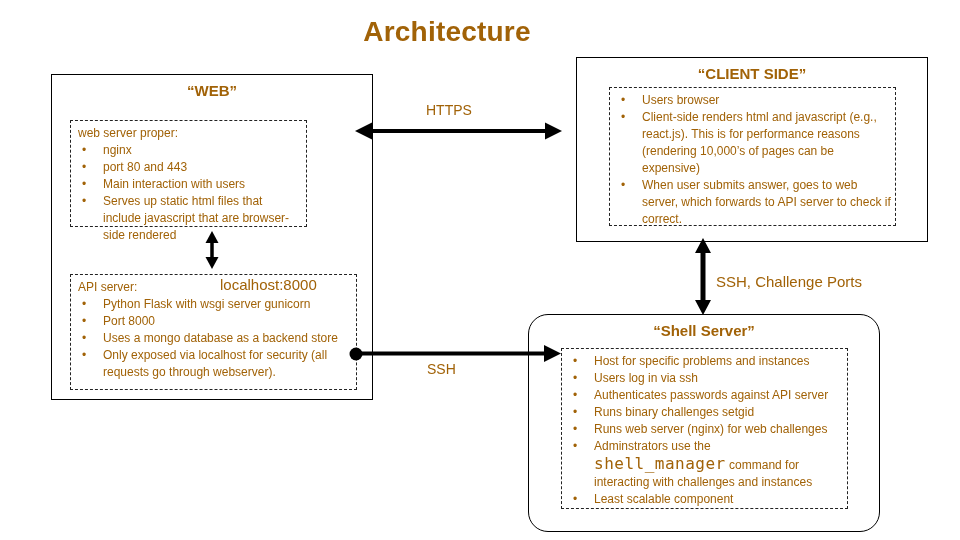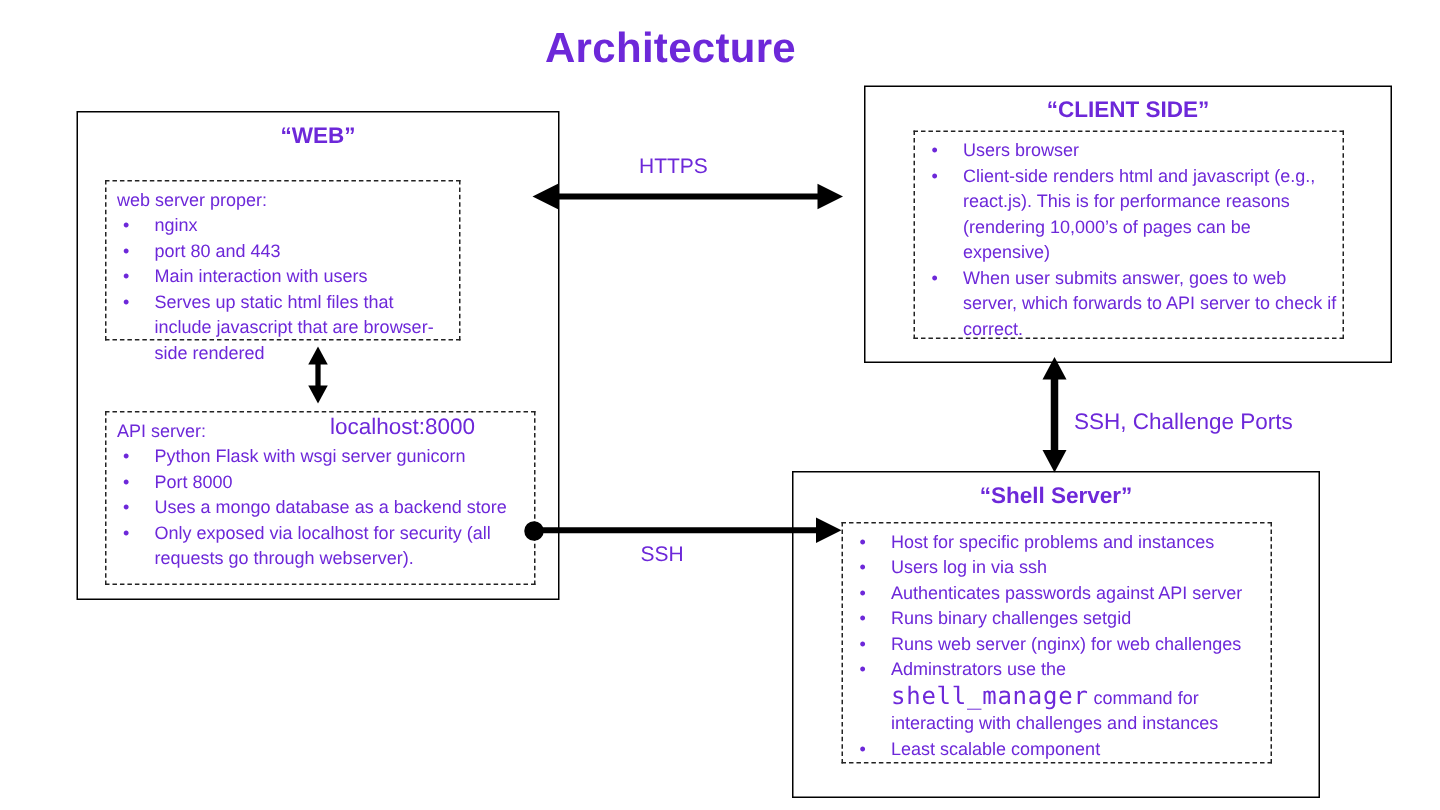--- a/index.html
+++ b/index.html
@@ -1,18 +1,18 @@
 <!DOCTYPE html>
 <html><head>
 <meta charset="utf-8">
 <style>
   html,body { margin:0; padding:0; background:#fff; }
   .canvas {
     position:relative; width:960px; height:540px; background:#ffffff;
-    font-family:"Liberation Sans", sans-serif; color:#6d28d9; overflow:hidden;
+    font-family:"Liberation Sans", sans-serif; color:#a16207; overflow:hidden;
   }
   .main-title {
     position:absolute; left:447px; top:16px; transform:translateX(-50%);
     font-size:28px; font-weight:bold; letter-spacing:0.2px; white-space:nowrap;
   }
   .outer-box {
     position:absolute; border:1.5px solid #000; background:#fff; box-sizing:border-box;
   }
   .box-title {
     position:absolute; left:0; right:0; top:7px; text-align:center;
@@ -102,21 +102,21 @@
             <span class="bullet-text">Client-side renders html and javascript (e.g., react.js). This is for performance reasons (rendering 10,000’s of pages can be expensive)</span>
           </div>
           <div class="bullet-row">
             <span class="bullet-dot">•</span>
             <span class="bullet-text">When user submits answer, goes to web server, which forwards to API server to check if correct.</span>
           </div>
         </div>
     </div>
   </div>
 
-  <div class="outer-box" id="shell-box" style="left:528px; top:314px; width:352px; height:218px;">
+  <div class="outer-box" id="shell-box" style="left:528px; top:314px; width:352px; height:218px;border-radius:20px;">
     <div class="box-title">“Shell Server”</div>
     <div class="inner-box" style="left:32px; top:33px; width:287px; height:161px;">
       <div>
           <div class="bullet-row">
             <span class="bullet-dot">•</span>
             <span class="bullet-text">Host for specific problems and instances</span>
           </div>
           <div class="bullet-row">
             <span class="bullet-dot">•</span>
             <span class="bullet-text">Users log in via ssh</span>

